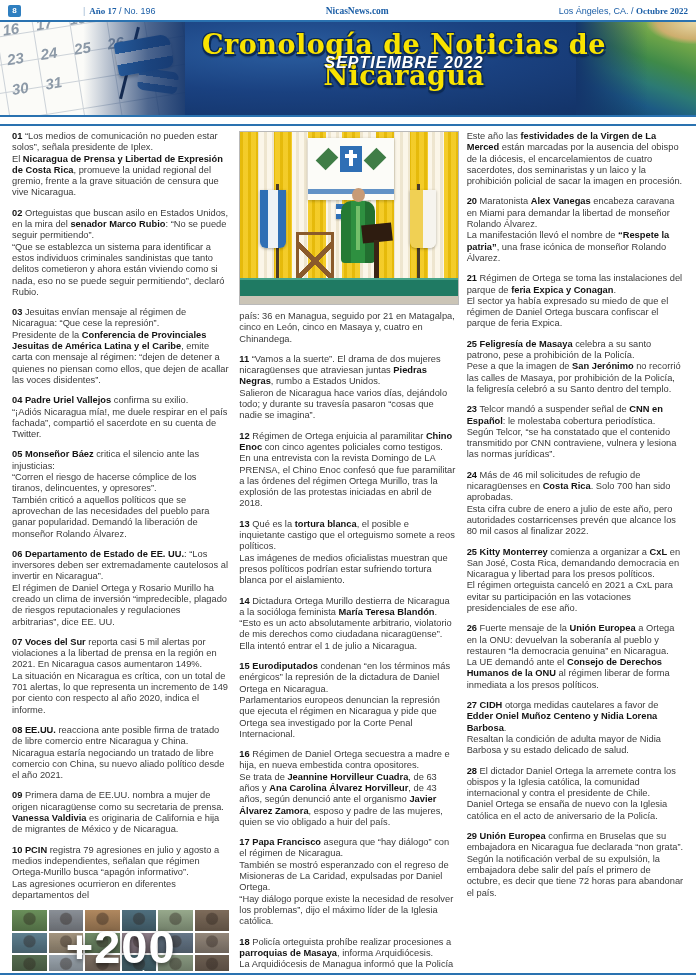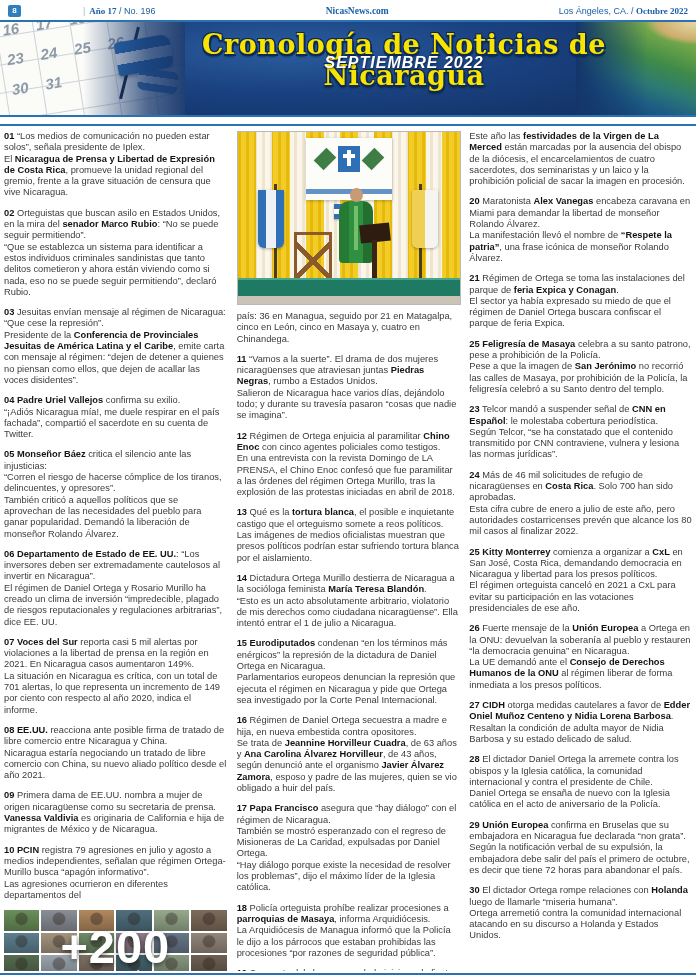--- a/index.html
+++ b/index.html
@@ -47,21 +47,21 @@
                 font-family:"DejaVu Serif",serif;font-weight:900;font-size:27px;color:#f9e300;
                 letter-spacing:.5px;
                 text-shadow:2px 2px 0 #0b2a55,-1px -1px 0 #0b2a55,1px -1px 0 #0b2a55,-1px 2px 0 #0b2a55,0 3px 2px rgba(0,0,0,.45);}
   .banner-sub{position:absolute;left:118px;right:6px;top:32px;text-align:center;
               font-size:16px;font-weight:bold;font-style:italic;color:#ffffff;letter-spacing:1px;
               text-shadow:1px 1px 2px rgba(0,0,0,.5);}
 
   .rule{height:7px;background:#ffffff;border-top:2.5px solid #2a72b0;border-bottom:2.5px solid #2a72b0;}
 
   
-  .content{display:flex;gap:10px;padding:5px 4px 0;height:840px;overflow:hidden;}
+  .content{display:flex;gap:10px;padding:5px 12px 0;height:840px;overflow:hidden;}
   .col{flex:1 1 0;min-width:0;}
   .item{margin-bottom:9px;}
   .item p{margin:0;font-size:9.3px;line-height:11.3px;color:#3b3b3b;}
   .item p strong{color:#141414;}
 
   
   .photo{position:relative;width:100%;height:172px;margin-bottom:6px;border:1px solid #b9b9b9;
          overflow:hidden;background:repeating-linear-gradient(90deg,#f2c50c 0 18px,#fbf5e6 18px 34px);}
   .photo .folds{position:absolute;inset:0;background:repeating-linear-gradient(90deg,rgba(120,90,0,.10) 0 3px,rgba(255,255,255,.12) 3px 8px);}
   .photo .sign{position:absolute;left:68px;top:6px;width:86px;height:62px;background:#fcfcf8;box-shadow:0 1px 3px rgba(0,0,0,.25);}
@@ -326,24 +326,20 @@
             <p>Resaltan la condición de adulta mayor de Nidia Barbosa y su estado delicado de salud.</p>
           </div>
           <div class="item">
             <p><strong>28</strong> El dictador Daniel Ortega la arremete contra los obispos y la Iglesia católica, la comunidad internacional y contra el presidente de Chile.</p>
             <p>Daniel Ortega se ensaña de nuevo con la Iglesia católica en el acto de aniversario de la Policía.</p>
           </div>
           <div class="item">
             <p><strong>29 Unión Europea</strong> confirma en Bruselas que su embajadora en Nicaragua fue declarada “non grata”.</p>
             <p>Según la notificación verbal de su expulsión, la embajadora debe salir del país el primero de octubre, es decir que tiene 72 horas para abandonar el país.</p>
           </div>
-          <div class="item">
-            <p><strong>30</strong> El dictador Ortega rompe relaciones con <strong>Holanda</strong> luego de llamarle “miseria humana”.</p>
-            <p>Ortega arremetió contra la comunidad internacional atacando en su discurso a Holanda y Estados Unidos.</p>
-          </div>
         </div>
     </div>
   </div>
 
   <div class="footer-rule"></div>
   <div class="footer-line"><strong>ANÚNCIESE CON NOSOTROS</strong>: California, USA: <strong>(626) 789-8909</strong> • Florida, USA: <strong>(305) 389-1524</strong> • Publicidad@NicasNews.com</div>
 
 </div>
 
 </body></html>

